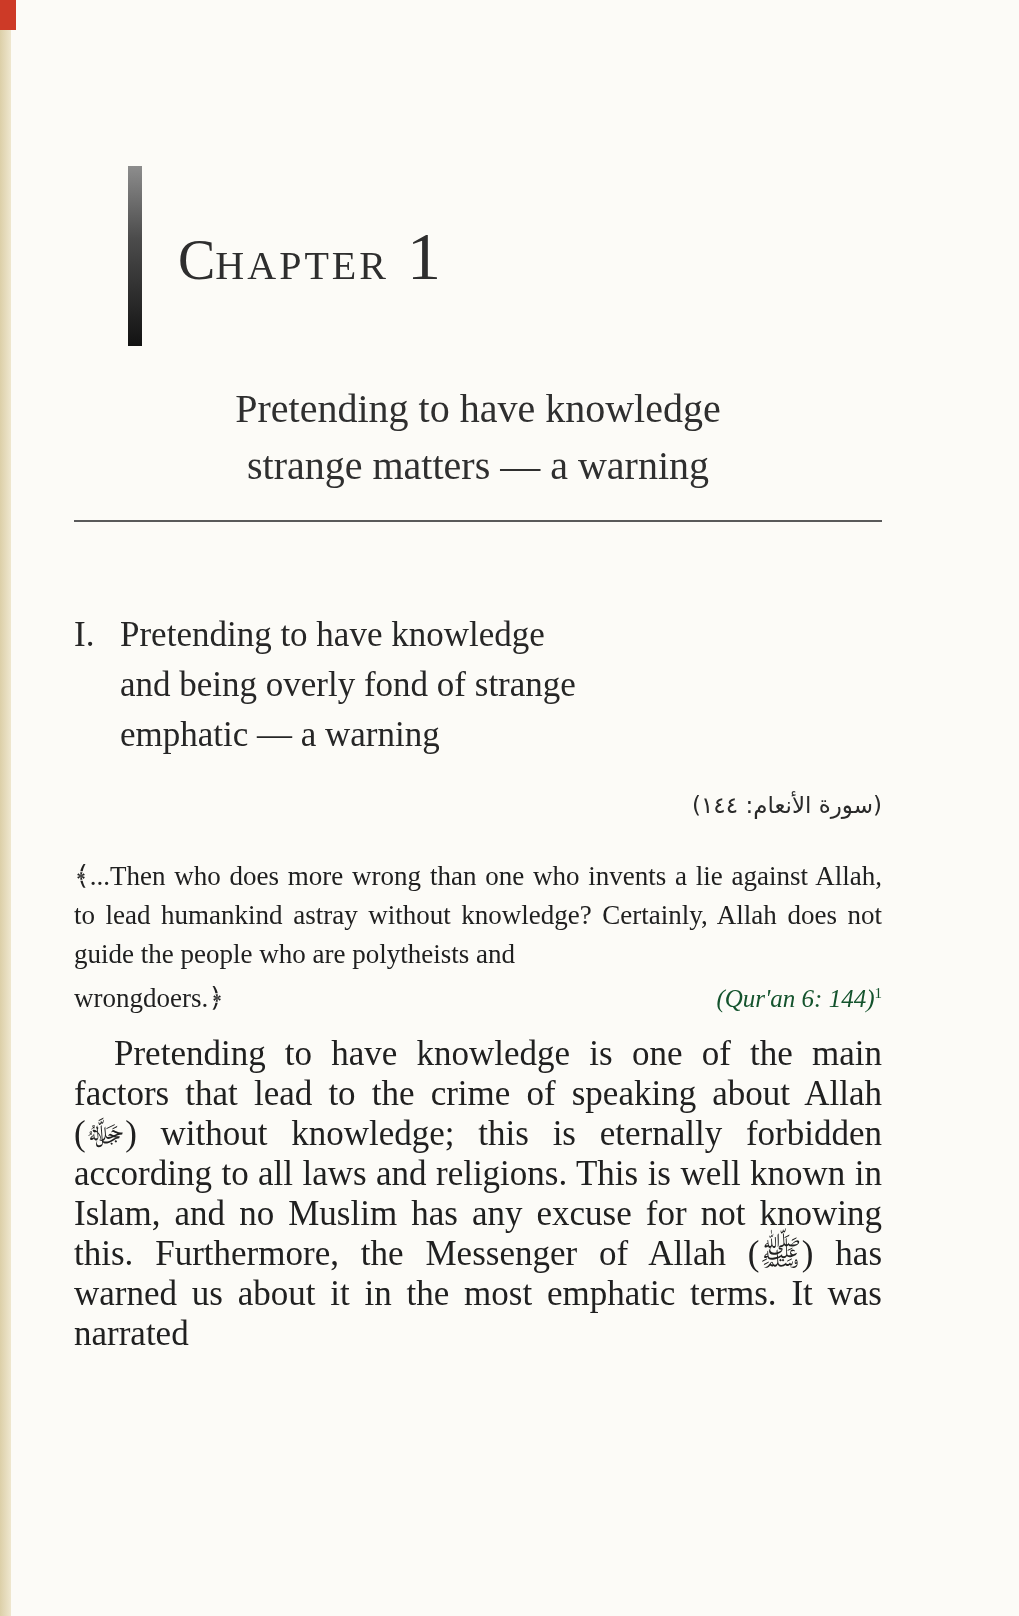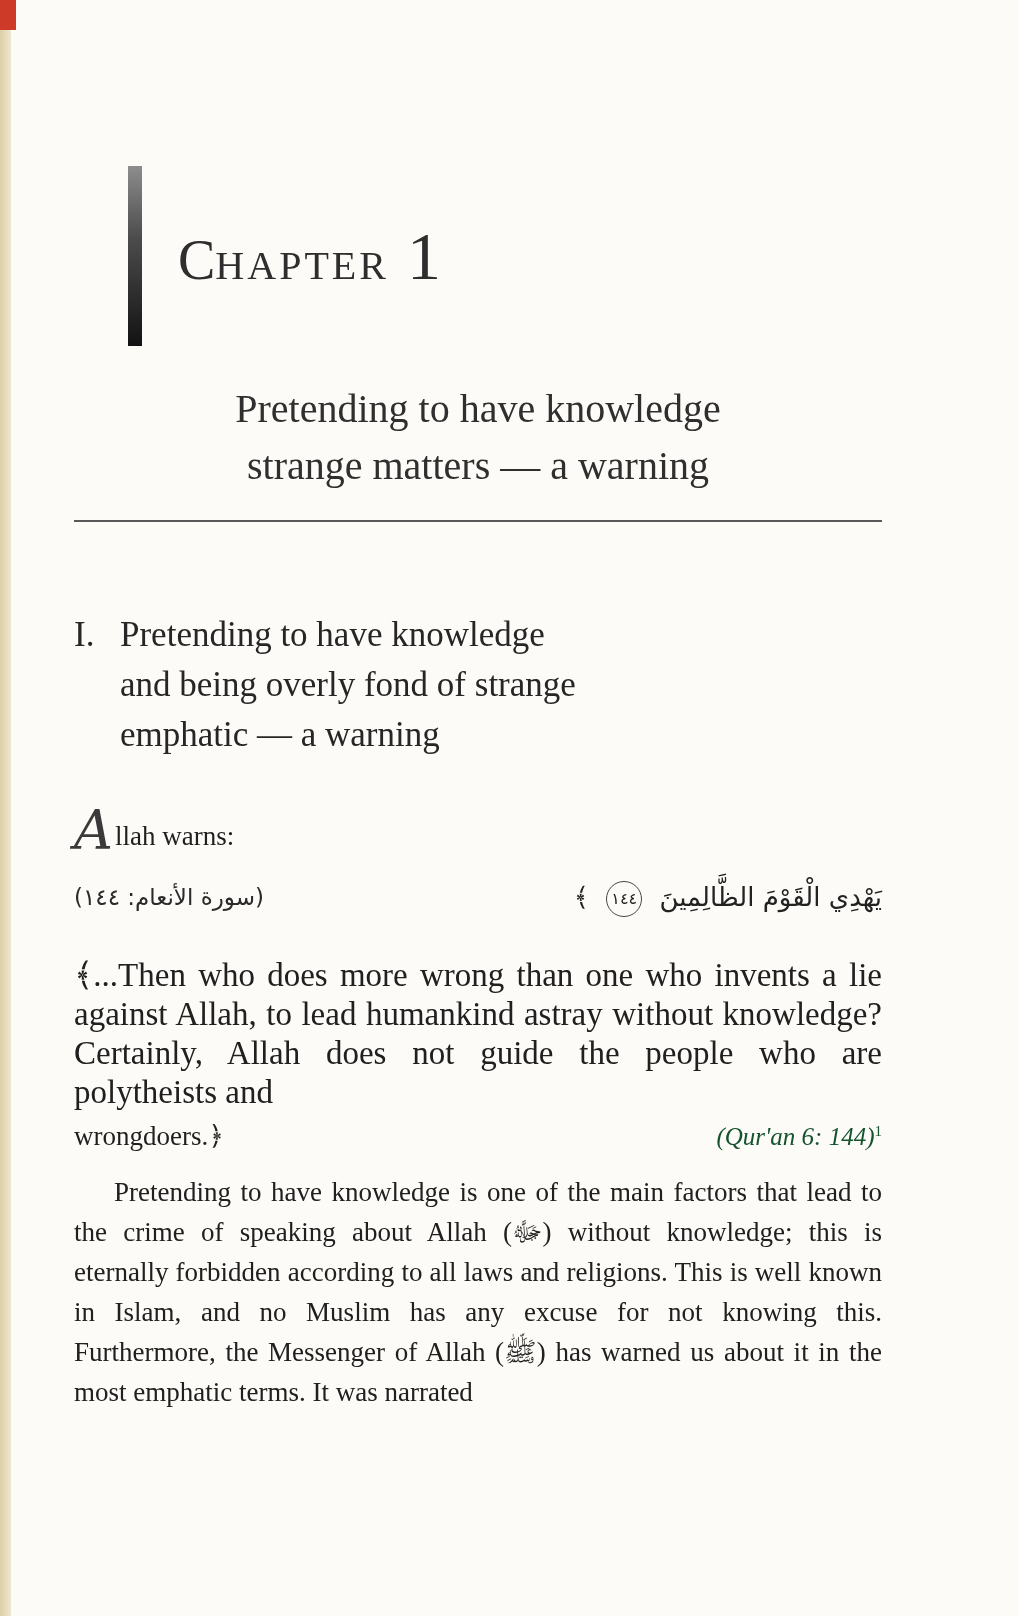--- a/index.html
+++ b/index.html
@@ -41,26 +41,26 @@
 
   .arabic { margin-top:16px; direction:rtl; font-family:"DejaVu Sans", sans-serif; font-size:26px; color:#222; }
   .arabic-line1 { text-align:right; line-height:52px; }
   .arabic-line2 { display:flex; justify-content:space-between; align-items:center; line-height:58px; margin-top:2px; }
   .ayah-badge {
     display:inline-flex; width:36px; height:36px; border:1.5px solid #454545; border-radius:50%;
     align-items:center; justify-content:center; font-size:16px; margin:0 9px; vertical-align:middle;
   }
   .verse-source { font-size:23px; color:#2a2a2a; }
 
-  .quote { margin-top:30px; font-size:33px; line-height:39px; text-align:justify; color:#202020; }
+  .quote { margin-top:23px; font-size:27px; line-height:39px; text-align:justify; color:#202020; }
   .quote-lastline { display:flex; justify-content:space-between; align-items:baseline; font-size:27px; line-height:39px;gap:37px; }
   .citation { font-style:italic; font-size:25px; color:#14532d; }
   .footnote-marker { font-size:15px; vertical-align:super; font-style:normal; }
 
-  .bodypara { margin-top:16px; font-size:27px; line-height:40px; text-align:justify; text-indent:40px; color:#202020; }
+  .bodypara { margin-top:16px; font-size:35px; line-height:40px; text-align:justify; text-indent:40px; color:#202020; }
 </style>
 </head>
 <body>
 
 <div class="page">
   <div class="scan-edge"></div>
   <div class="scan-corner"></div>
 
   <div class="content">
 
@@ -82,31 +82,23 @@
 
     <div class="section">
       <div class="section-numeral">I.</div>
       <div>
         <div>Pretending to have knowledge</div>
         <div>and being overly fond of strange</div>
         <div>emphatic — a warning</div>
       </div>
     </div>
 
-    <div class="intro">
-      <span class="drop-cap">A</span><span>llah warns:</span>
-    </div>
 
     <div class="arabic">
       <div class="arabic-line2">
-        <span>
-          <span>يَهْدِي الْقَوْمَ الظَّالِمِينَ</span>
-          <span class="ayah-badge">١٤٤</span>
-          <span>﴾</span>
-        </span>
         <span class="verse-source">(سورة الأنعام: ١٤٤)</span>
       </div>
     </div>
 
     <div class="quote">﴾...Then who does more wrong than one who invents a lie against Allah, to lead humankind astray without knowledge? Certainly, Allah does not guide the people who are polytheists and</div>
     <div class="quote-lastline">
       <span>wrongdoers.﴿</span>
       <span class="citation"><span>(Qur'an 6: 144)</span><span class="footnote-marker">1</span></span>
     </div>
 

